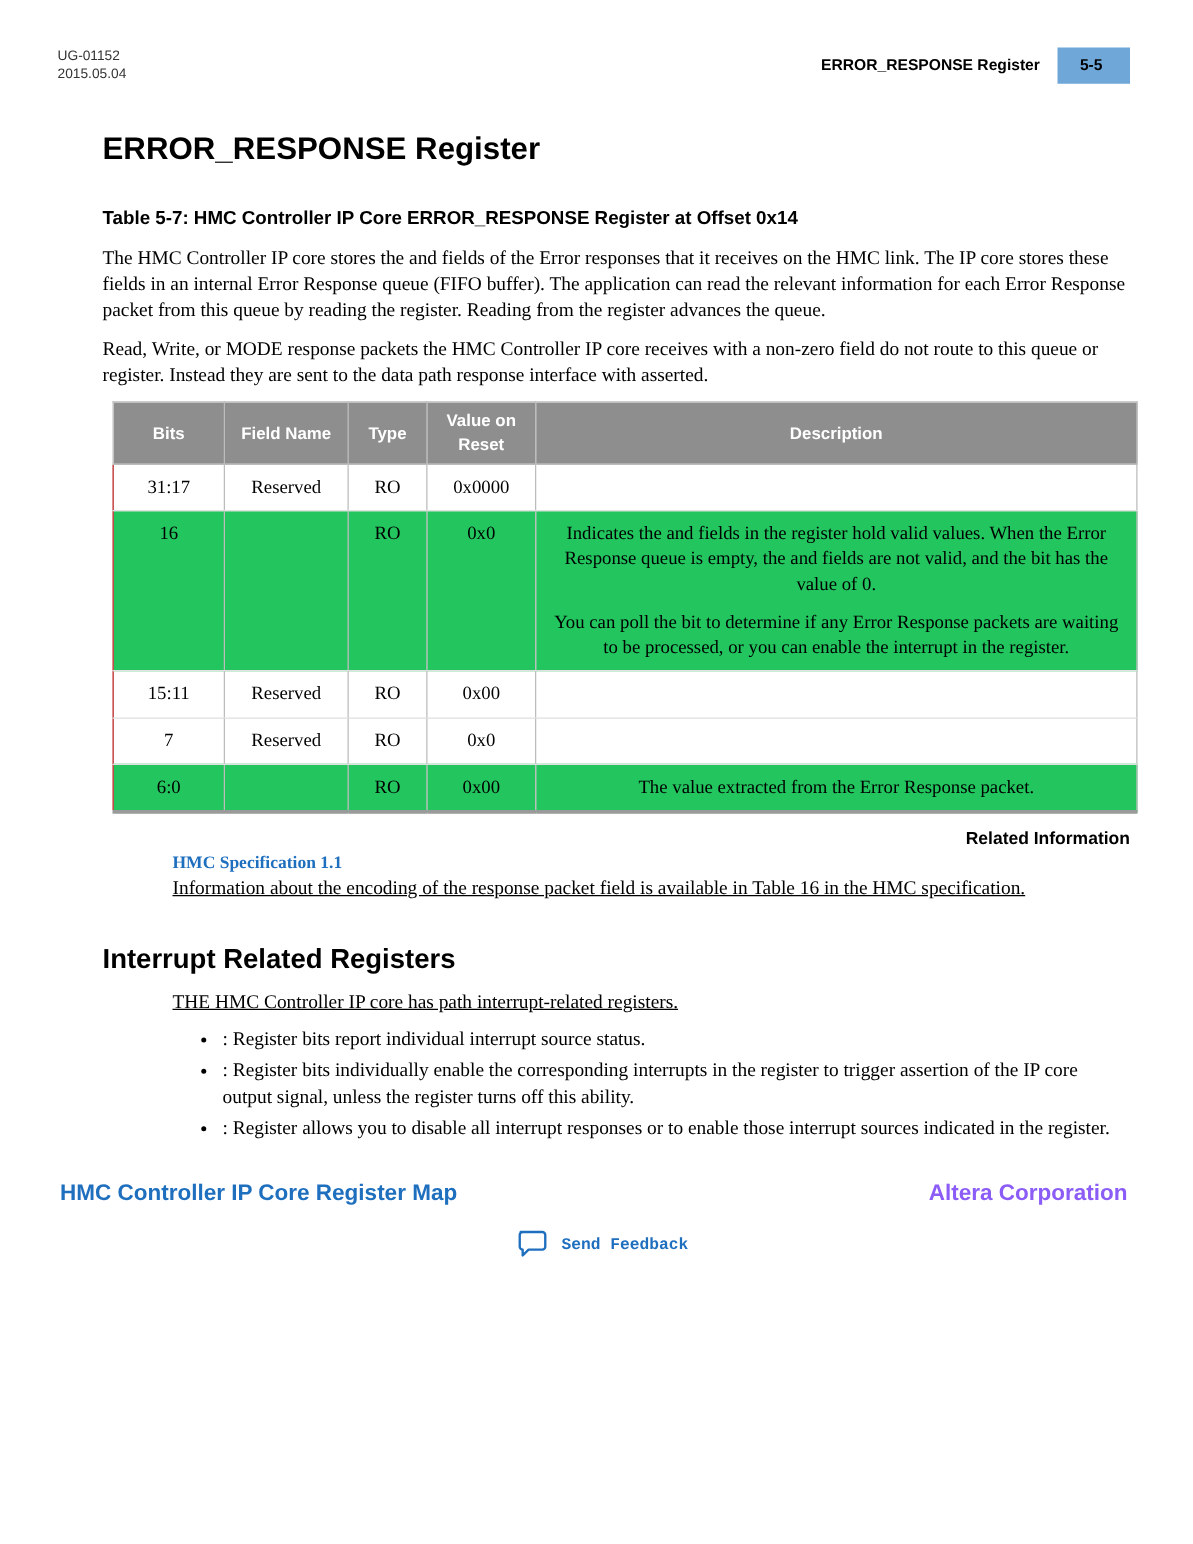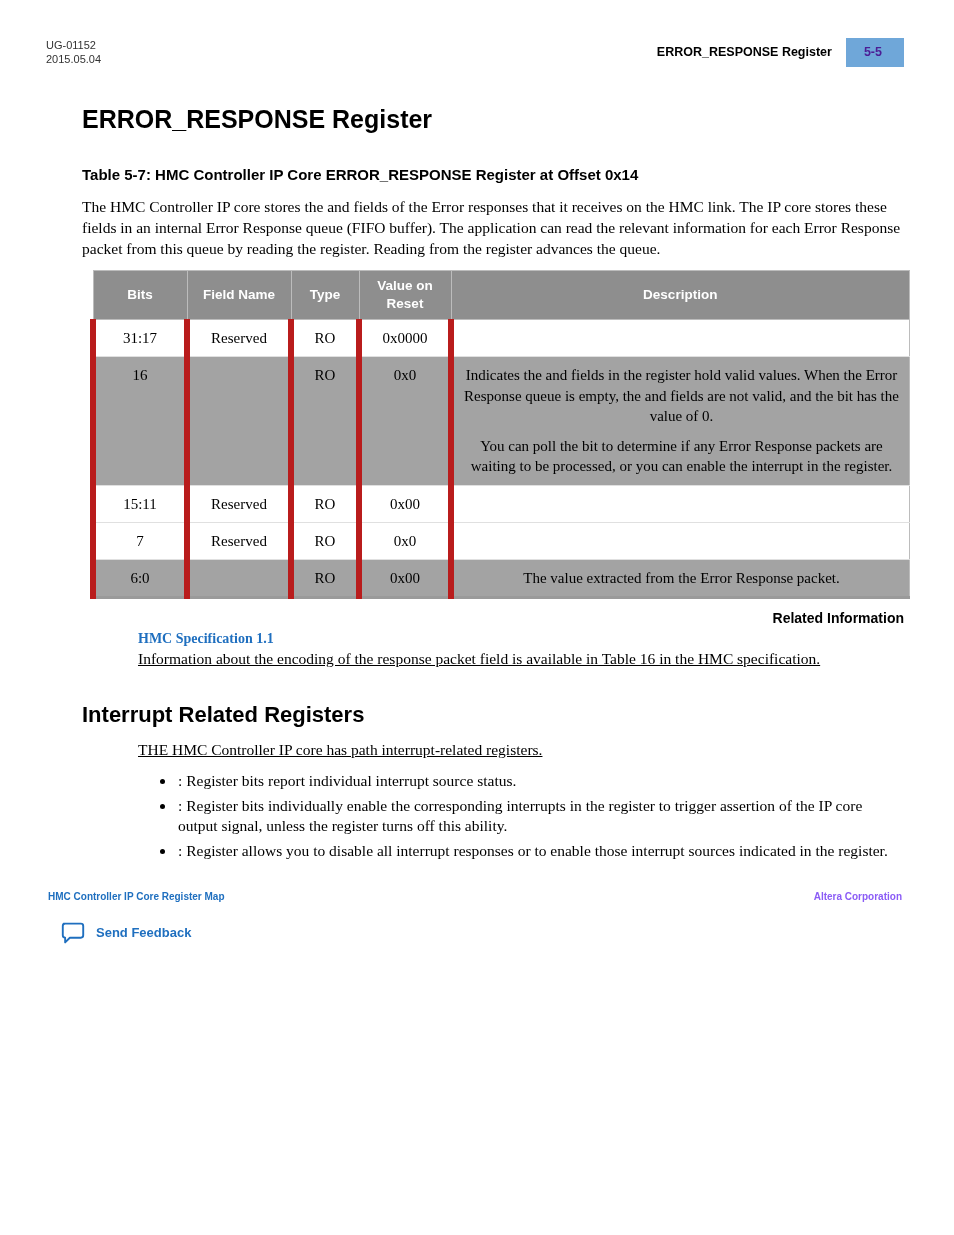--- a/index.html
+++ b/index.html
@@ -35,21 +35,21 @@
   .header-right {
     display: flex;
     align-items: stretch;
     font-size: 12.5px;
     font-weight: 700;
   }
   .hr-title { padding: 6px 14px 6px 0; }
   .hr-page {
     background: #6fa8dc;
     background: #5b9bd5;
-    color: #4c1d95;
+    color: #000000;
     padding: 6px 22px 6px 18px;
     font-weight: 700;
   }
   .hr-page { background:#4f8fca; }
   .hr-page { background:#6aa0d6; }
   .hr-page { background:#6a9ed3; }
   .hr-page { background:#6aa2d8; }
   .hr-page { background:#69a1d6; }
   .hr-page { background:#6aa4d9; }
   .hr-page { background:#6ca6db; }
@@ -101,28 +101,28 @@
     color: #fff;
     font-family: "Myriad Pro", "Segoe UI", Arial, sans-serif;
     font-weight: 700;
     font-size: 13.5px;
     padding: 6px 8px;
     border: 1px solid #bcbcbc;
     text-align: center;
     vertical-align: middle;
   }
   table.reg td {
-    border-left: 6px solid #b91c1c;
+    border-left: 1px solid #b91c1c;
     border-right: 1px solid #bcbcbc;
     border-bottom: 1px solid #e0e0e0;
     padding: 8px 8px;
     vertical-align: top;
     text-align: center;
   }
-  table.reg tr.stripe td { background:#a3a3a3; }
+  table.reg tr.stripe td { background:#22c55e; }
   table.reg tr.last td { border-bottom: 3px solid #9a9a9a; }
   .col-bits { text-align:center; width:72px; }
   .col-fname { width:82px; }
   .col-type { width:46px; }
   .col-reset { width:70px; }
   .col-desc { }
   .desc-p { margin:0 0 10px 0; }
   .desc-p:last-child { margin-bottom:0; }
   .rel-head {
     font-family: "Myriad Pro","Segoe UI",Arial,sans-serif;
@@ -144,38 +144,39 @@
     margin: 8px 0 0 0;
     padding-left: 130px;
     list-style: disc;
   }
   ul.bullets li { margin-bottom: 4px; padding-left:2px; }
   .footer-row {
     display:flex;
     justify-content:space-between;
     align-items:center;
     font-family:"Myriad Pro","Segoe UI",Arial,sans-serif;
-    font-size:10px;
+    font-size:18px;
     font-weight:700;
     color:#1f6fbf;
     margin-top: 28px;
     padding: 0 2px 0 2px;
     gap: 42px;
   }
   .footer-row .corp { color:#8b5cf6; }
   .feedback {
     display:flex;
     align-items:center;
     gap:10px;
     margin-top:18px;
-    font-family:Liberation Sans, sans-serif;
+    font-family:Liberation Mono, monospace;
     font-size:13px;
     font-weight:700;
     color:#1f6fbf;
     padding-left:14px;
+    justify-content:center;
   }
   .bubble {
     width:26px; height:22px;
   }
 </style>
 </head>
 <body>
 
 <div class="page">
 
@@ -188,20 +189,21 @@
       <div class="hr-title">ERROR_RESPONSE Register</div>
       <div class="hr-page">5-5</div>
     </div>
   </div>
 
   <h1 class="section-title">ERROR_RESPONSE Register</h1>
 
   <div class="tbl-caption">Table 5-7: HMC Controller IP Core ERROR_RESPONSE Register at Offset 0x14</div>
 
   <p class="body" style="white-space:normal;">The HMC Controller IP core stores the               and         fields of the Error responses that it receives on the HMC link. The IP core stores these fields in an internal Error Response queue (FIFO buffer). The application can read the relevant information for each Error Response packet from this queue by reading the                          register. Reading from the register advances the queue.</p>
+  <p class="body">Read, Write, or MODE response packets the HMC Controller IP core receives with a non-zero             field do not route to this queue or register. Instead they are sent to the data path response interface with                   asserted.</p>
 
   <table class="reg">
     <thead>
       <tr>
         <th class="col-bits">Bits</th>
         <th class="col-fname">Field Name</th>
         <th class="col-type">Type</th>
         <th class="col-reset">Value on Reset</th>
         <th class="col-desc">Description</th>
       </tr>

